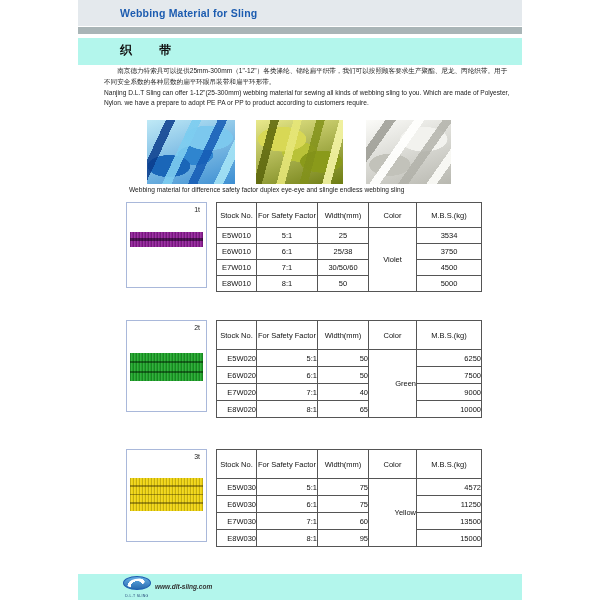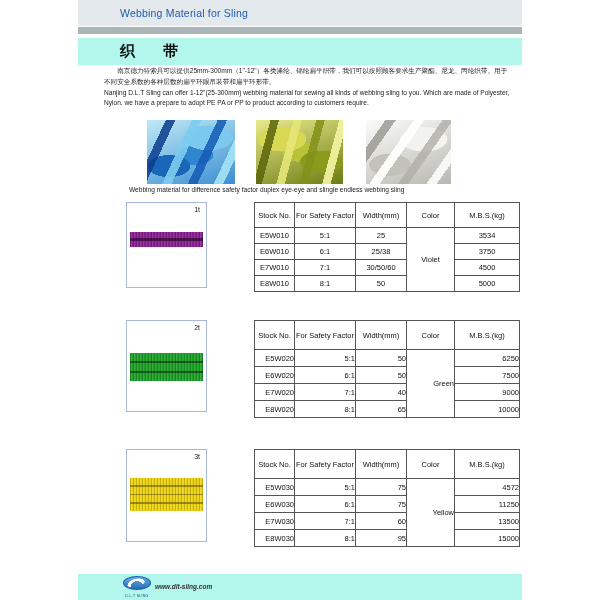--- a/index.html
+++ b/index.html
@@ -1,24 +1,24 @@
 <!DOCTYPE html>
 <html><head>
 <meta charset="utf-8">
 <style>
   html,body{margin:0;padding:0;background:#fff;}
   .page{position:relative;width:600px;height:600px;background:#ffffff;overflow:hidden;
         font-family:"Liberation Sans",sans-serif;color:#222;}
 
   
   .header-band{position:absolute;left:78px;top:0;width:444px;height:26px;background:#e4e9ed;}
-  .header-title{position:absolute;left:42px;top:7px;font-size:10.5px;font-weight:normal;color:#1c5cb0;letter-spacing:.2px;}
+  .header-title{position:absolute;left:42px;top:7px;font-size:10.5px;font-weight:bold;color:#1c5cb0;letter-spacing:.2px;}
   .rule{position:absolute;left:78px;top:27px;width:444px;height:7px;background:#a9b5b7;}
   .title-band{position:absolute;left:78px;top:38px;width:444px;height:27px;background:#b3f6ec;}
-  .cn-title{position:absolute;left:42px;top:4px;font-size:15px;font-weight:bold;color:#111;letter-spacing:12px;}
+  .cn-title{position:absolute;left:42px;top:4px;font-size:12px;font-weight:bold;color:#111;letter-spacing:12px;}
 
   
   .cn-para{position:absolute;left:104px;top:66px;width:406px;margin:0;font-size:6.6px;line-height:10.5px;color:#222;text-indent:2em;}
   .en-para{position:absolute;left:104px;top:88px;width:406px;margin:0;font-size:6.6px;line-height:10px;color:#222;}
 
   
   .photo{position:absolute;top:120px;height:64px;}
   .photo-blue{left:147px;width:88px;background:
     linear-gradient(115deg,transparent 0 16%,rgba(10,60,140,.85) 16% 24%,transparent 24% 38%,rgba(125,205,240,.9) 38% 46%,transparent 46% 60%,rgba(20,90,180,.85) 60% 68%,transparent 68% 82%,rgba(165,228,246,.9) 82% 90%,transparent 90%),
     radial-gradient(ellipse 55% 38% at 70% 28%,#7cc8ee 0 50%,transparent 51%),
@@ -47,21 +47,21 @@
       linear-gradient(to bottom,transparent 0 40%,rgba(15,0,20,.55) 40% 60%,transparent 60%),
       repeating-linear-gradient(90deg,rgba(0,0,0,.18) 0 1px,rgba(255,255,255,.10) 1px 2px,transparent 2px 3px);}
   .lines-2{background-image:
       linear-gradient(to bottom,transparent 0 30%,rgba(0,25,0,.5) 30% 37%,transparent 37% 63%,rgba(0,25,0,.5) 63% 70%,transparent 70%),
       repeating-linear-gradient(90deg,rgba(0,0,0,.18) 0 1px,rgba(255,255,255,.10) 1px 2px,transparent 2px 3px);}
   .lines-3{background-image:
       linear-gradient(to bottom,transparent 0 20%,rgba(60,50,0,.45) 20% 26%,transparent 26% 47%,rgba(60,50,0,.45) 47% 53%,transparent 53% 74%,rgba(60,50,0,.45) 74% 80%,transparent 80%),
       repeating-linear-gradient(90deg,rgba(0,0,0,.18) 0 1px,rgba(255,255,255,.10) 1px 2px,transparent 2px 3px);}
 
   
-  .spec-table{position:absolute;left:216px;width:265px;border-collapse:collapse;table-layout:fixed;font-size:7.5px;color:#111;margin-left:38px;}
+  .spec-table{position:absolute;left:216px;width:265px;border-collapse:collapse;table-layout:fixed;font-size:7.5px;color:#111;}
   .spec-table th,.spec-table td{border:1px solid #555;text-align:center;vertical-align:middle;padding:0;font-weight:normal;}
   .spec-table th{height:24px;}
   .spec-table td{height:15px;}
   .spec-table.tall th{height:28px;}
   .spec-table.tall td{height:16px;text-align:right;}
 
   
   .page-num{position:absolute;left:112px;top:556px;font-size:12px;color:#222;margin-top:24px;}
   .footer-band{position:absolute;left:78px;top:574px;width:444px;height:26px;background:#b3f6ec;}
   .logo{position:absolute;left:44px;top:2px;width:30px;text-align:center;}

